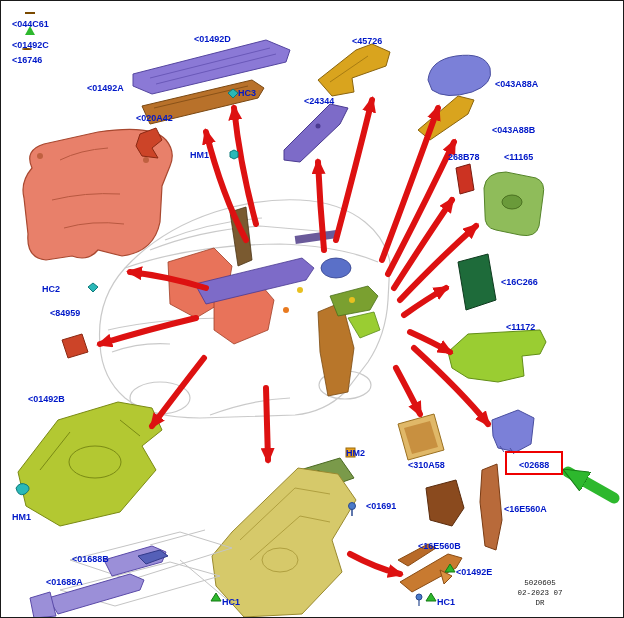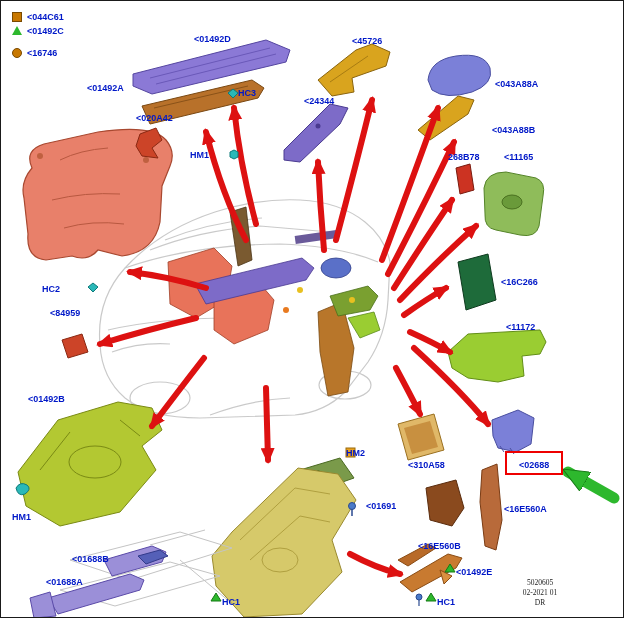--- a/index.html
+++ b/index.html
@@ -6,35 +6,35 @@
   .canvas{
     position:relative;width:624px;height:618px;background:#ffffff;
     font-family:"Liberation Sans",sans-serif;overflow:hidden;
   }
   .frame{position:absolute;inset:0;border:1px solid #1a1a1a;pointer-events:none;}
   svg.art{position:absolute;left:0;top:0;}
   .lbl{
     position:absolute;font-weight:bold;font-size:9px;line-height:10px;
     color:#0018c8;white-space:nowrap;letter-spacing:0;
   }
-  .legend-row{position:absolute;display:flex;align-items:flex-start;gap:5px;height:12px;}
+  .legend-row{position:absolute;display:flex;align-items:center;gap:5px;height:12px;flex-direction:column;}
   .sym-square{width:8px;height:8px;background:#c87800;border:1px solid #7a4a00;display:inline-block;}
   .sym-circle{width:8px;height:8px;background:#c87800;border:1px solid #7a4a00;border-radius:50%;display:inline-block;}
   .sym-triangle{width:0;height:0;border-left:5px solid transparent;border-right:5px solid transparent;
     border-bottom:9px solid #2db82d;display:inline-block;}
   .redbox{
     position:absolute;border:2px solid #ee0000;padding:1px 12px;background:transparent;
   }
   .redbox .lbl-in{
     font-weight:bold;font-size:9px;line-height:10px;color:#0018c8;white-space:nowrap;
     font-family:"Liberation Sans",sans-serif;
   }
   .footer{
     position:absolute;left:503px;top:578px;width:74px;text-align:center;
-    font-size:7.5px;line-height:10px;color:#222;font-family:Liberation Serif, serif;
+    font-size:7.5px;line-height:10px;color:#222;font-family:Liberation Mono, monospace;
   }
 </style>
 </head>
 <body>
 
 <div class="canvas">
 
   <svg class="art" width="624" height="618" viewBox="0 0 624 618">
     <defs>
       <marker id="ah" markerWidth="16" markerHeight="14" refX="12" refY="7" orient="auto" markerUnits="userSpaceOnUse">
@@ -274,18 +274,18 @@
   <div class="lbl" style="left:222px;top:597px">HC1</div>
   <div class="lbl" style="left:456px;top:567px">&lt;01492E</div>
   <div class="lbl" style="left:437px;top:597px">HC1</div>
 
   <div class="redbox" style="left:505px;top:451px">
     <span class="lbl-in">&lt;02688</span>
   </div>
 
   <div class="footer">
     <div>5020605</div>
-    <div>02-2021 01</div>
+    <div>02-2023 07</div>
     <div>DR</div>
   </div>
 
   <div class="frame"></div>
 </div>
 
 </body></html>

